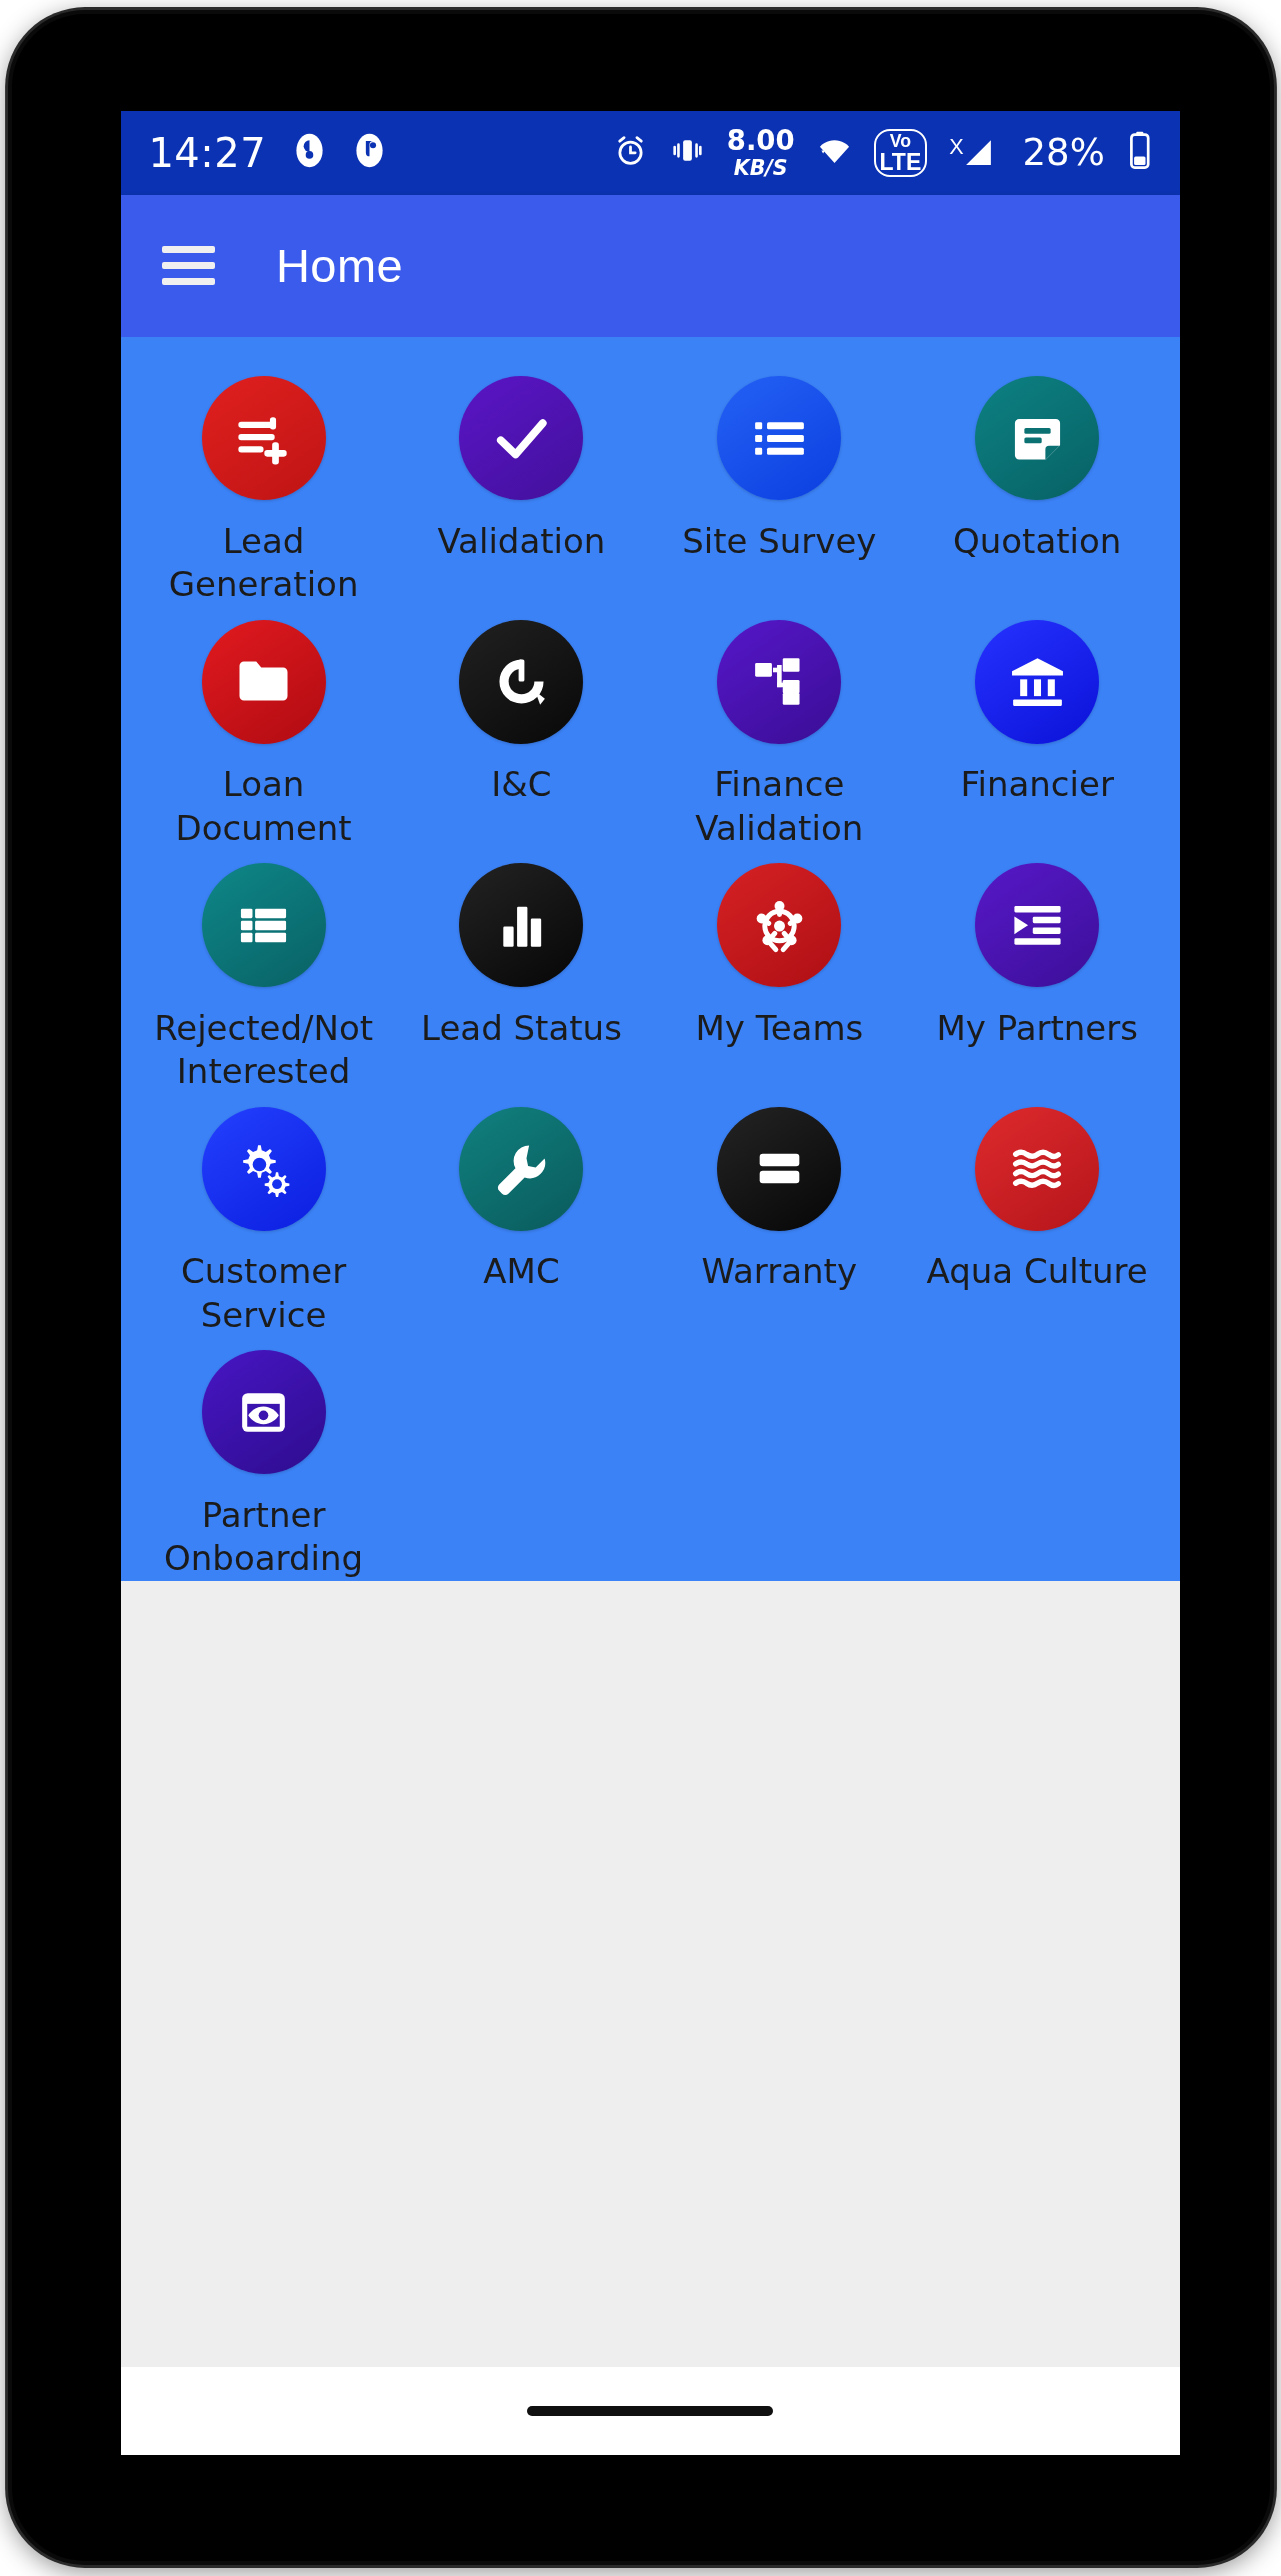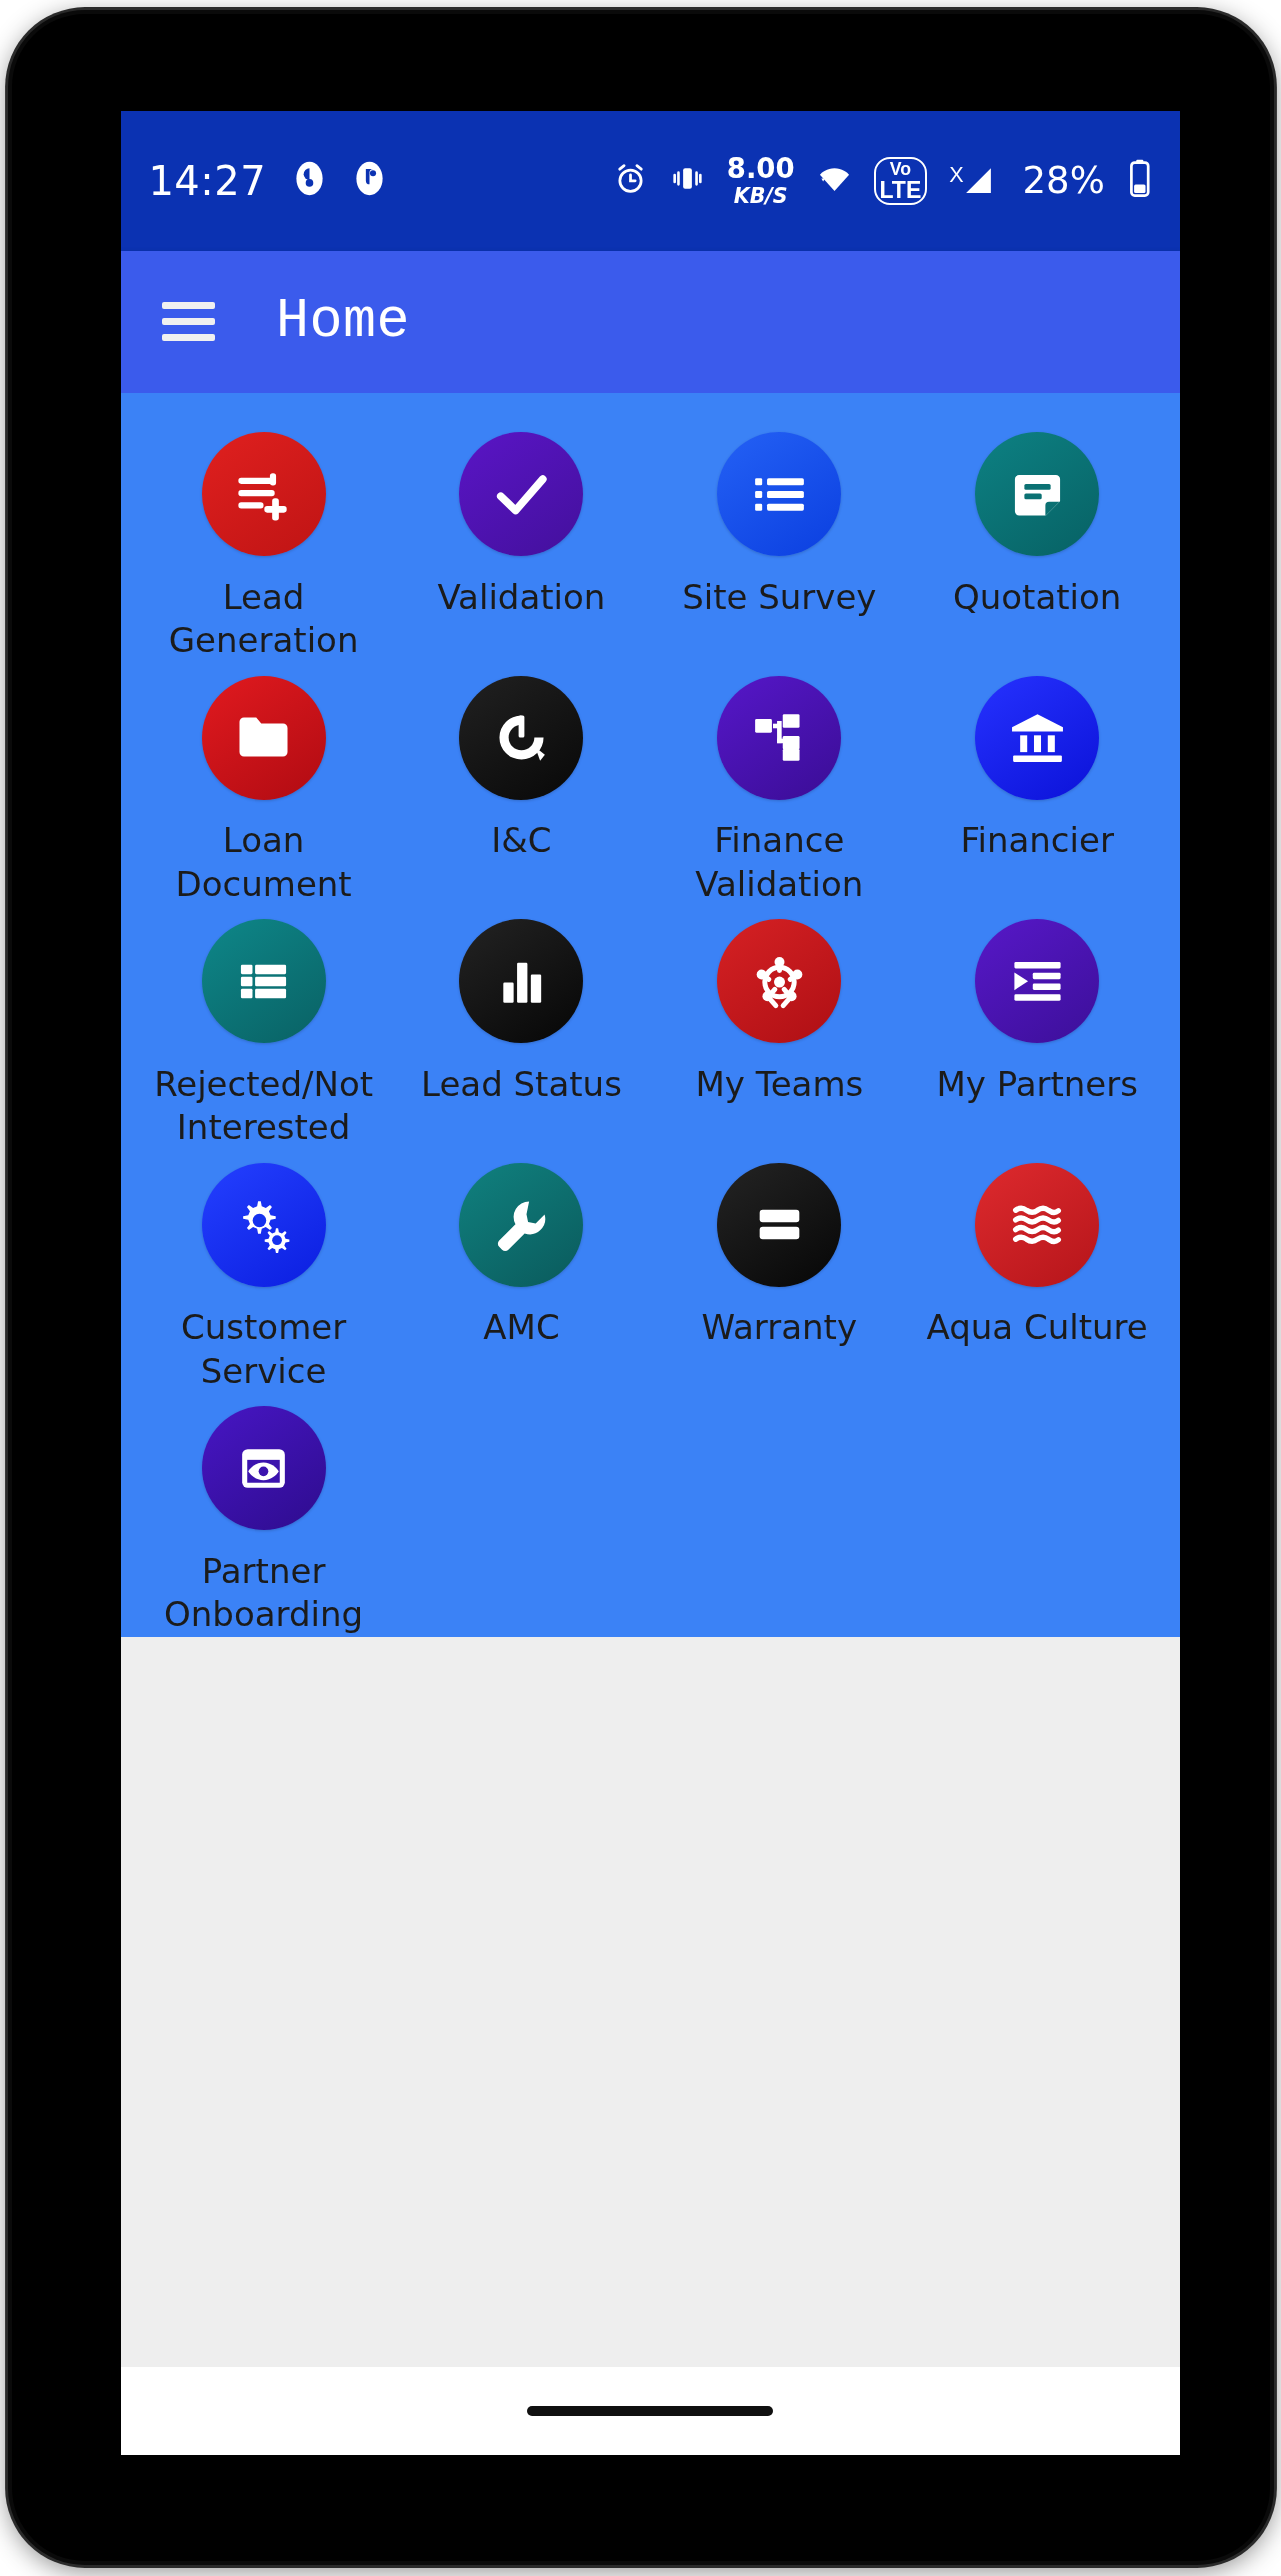--- a/index.html
+++ b/index.html
@@ -48,21 +48,21 @@
     left: 113px;
     top: 101px;
     width: 1059px;
     height: 2344px;
     background: #eeeeee;
     overflow: hidden;
   }
 
   
   .statusbar {
-    height: 140px;
+    height: 84px;
     background: #0b32b2;
     display: flex;
     align-items: center;
     justify-content: center;
     gap: 0;
     color: #ffffff;
     padding: 0 27.5px;
   }
   .sb-left {
     display: flex;
@@ -129,22 +129,22 @@
   }
   .hamburger span {
     display: block;
     height: 6.9px;
     width: 100%;
     background: #f0f0f0;
     border-radius: 2px;
   }
   .appbar-title {
     color: #ffffff;
-    font-size: 55px;
-    font-family: Liberation Mono, monospace;
+    font-size: 47px;
+    font-family: Liberation Sans, sans-serif;
     letter-spacing: 0.5px;
   }
 
   
   .grid {
     background: #3b82f6;
     padding: 27.5px 13.8px 0 13.8px;
     display: grid;
     grid-template-columns: repeat(4, 1fr);
     row-gap: 1px;

